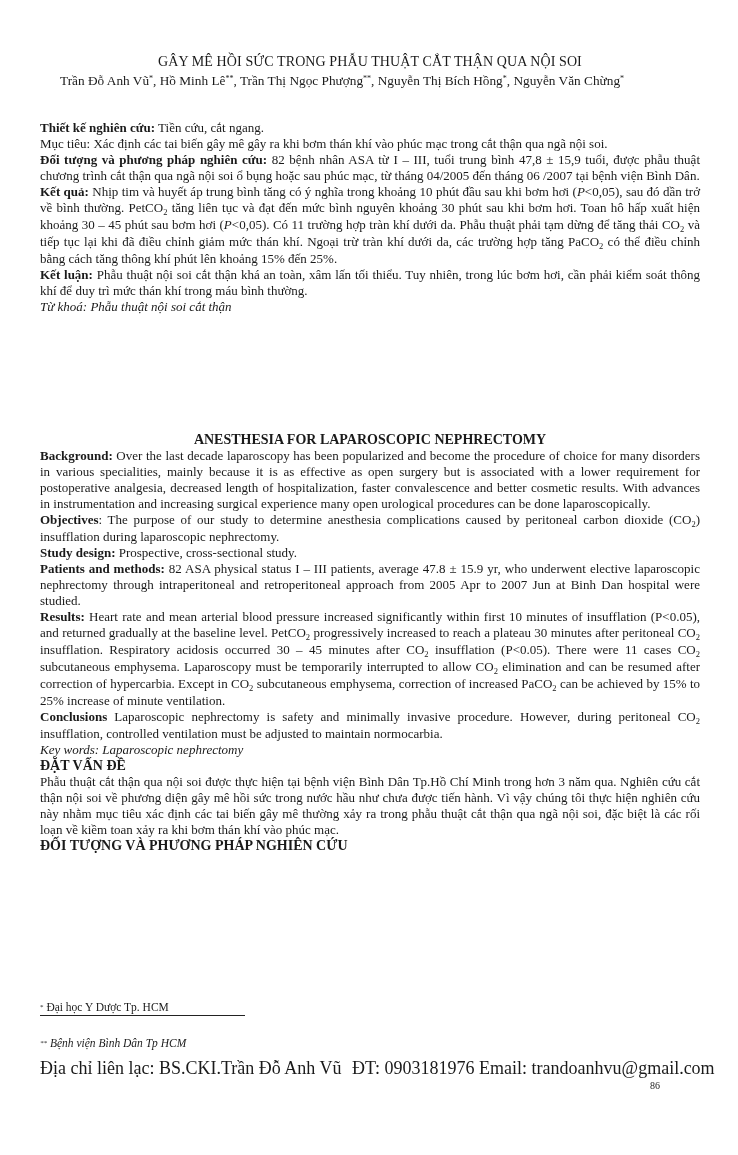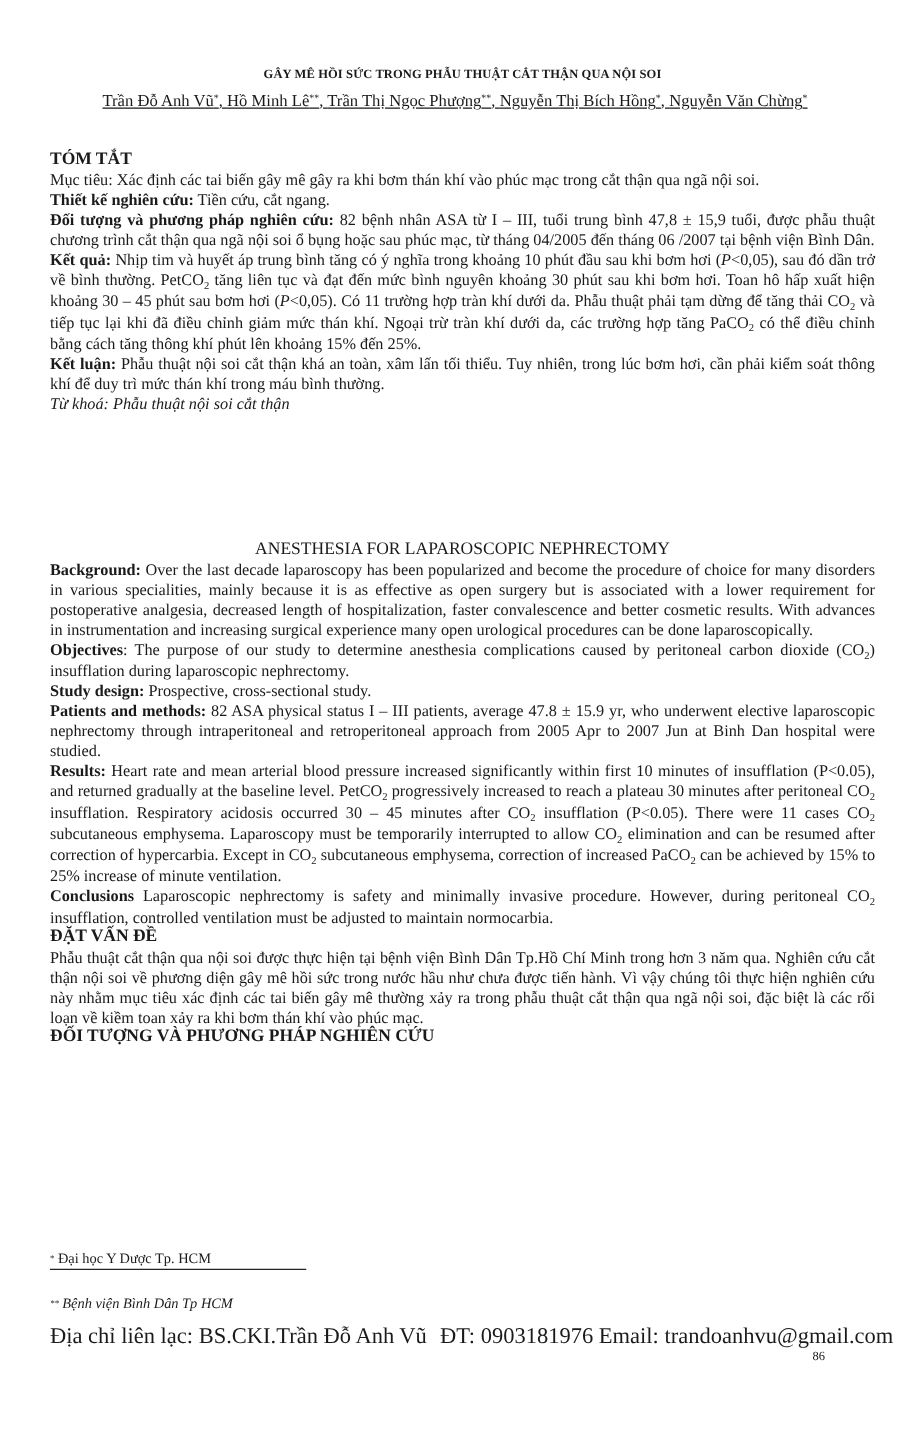--- a/index.html
+++ b/index.html
@@ -4,34 +4,34 @@
   <style>
     html, body { margin: 0; padding: 0; background: #ffffff; }
     body {
       width: 738px; height: 1155px; position: relative; overflow: hidden;
       font-family: "Liberation Serif", "DejaVu Serif", serif;
       color: #1a1a1a;
     }
     .page { position: absolute; left: 40px; top: 0; width: 660px; }
     .title {
       position: absolute; left: 0; top: 54px; width: 660px; text-align: center;
-      font-weight: bold; font-size: 10px; letter-spacing: 0.1px;
+      font-weight: normal; font-size: 14px; letter-spacing: 0.1px;
     }
     .authors {
-      position: absolute; left: 4px; top: 73px; width: 640px; text-align: center;
-      font-size: 13.3px; line-height: 16px; text-decoration: underline;
+      position: absolute; left: 20px; top: 73px; width: 640px; text-align: left;
+      font-size: 13.3px; line-height: 16px;
     }
     .authors sup { font-size: 8px; vertical-align: top; position: relative; top: -2px; }
     .block { position: absolute; left: 0; width: 660px; font-size: 13px; line-height: 16px; }
     .just { text-align: justify; }
     .h { font-weight: bold; font-size: 14px; }
     .b { font-weight: bold; }
     .i { font-style: italic; }
     sub { font-size: 8.5px; vertical-align: baseline; position: relative; top: 3px; }
-    .center-h { text-align: center; font-weight: normal; font-size: 14px; }
+    .center-h { text-align: center; font-weight: bold; font-size: 14px; }
     .fn-rule { position: absolute; left: 0; top: 1015px; width: 205px; height: 1px; background: #222; }
     .fn { position: absolute; left: 0; font-size: 11.5px; line-height: 14px; }
     .fn sup { font-size: 7px; vertical-align: top; }
     .contact { position: absolute; left: 0; top: 1058px; width: 670px; font-size: 18px; font-family: Liberation Serif, serif; }
     .contact .phone { position: absolute; left: 312px; top: 0; white-space: nowrap; }
     .page-num { position: absolute; left: 610px; top: 1080px; font-size: 10px; }
   </style>
 </head>
 <body>
 
@@ -41,37 +41,37 @@
 
   <div class="authors">
     <span>Trần Đỗ Anh Vũ</span><sup>*</sup>,
     <span>Hồ Minh Lê</span><sup>**</sup>,
     <span>Trần Thị Ngọc Phượng</span><sup>**</sup>,
     <span>Nguyễn Thị Bích Hồng</span><sup>*</sup>,
     <span>Nguyễn Văn Chừng</span><sup>*</sup>
   </div>
 
   <div class="block" style="top:120px;">
-    <div class="h">TÓM TẮT</div>
+    <div><span class="b">Thiết kế nghiên cứu:</span><span> Tiền cứu, cắt ngang.</span></div>
     <div>Mục tiêu: Xác định các tai biến gây mê gây ra khi bơm thán khí vào phúc mạc trong cắt thận qua ngã nội soi.</div>
-    <div><span class="b">Thiết kế nghiên cứu:</span><span> Tiền cứu, cắt ngang.</span></div>
     <div class="just"><span class="b">Đối tượng và phương pháp nghiên cứu:</span><span> 82 bệnh nhân ASA từ I – III, tuổi trung bình 47,8 ± 15,9 tuổi, được phẫu thuật chương trình cắt thận qua ngã nội soi ổ bụng hoặc sau phúc mạc, từ tháng 04/2005 đến tháng 06 /2007 tại bệnh viện Bình Dân.</span></div>
     <div class="just"><span class="b">Kết quả:</span><span> Nhịp tim và huyết áp trung bình tăng có ý nghĩa trong khoảng 10 phút đầu sau khi bơm hơi (</span><span class="i">P</span><span>&lt;0,05), sau đó dần trở về bình thường. PetCO</span><sub>2</sub><span> tăng liên tục và đạt đến mức bình nguyên khoảng 30 phút sau khi bơm hơi. Toan hô hấp xuất hiện khoảng 30 – 45 phút sau bơm hơi (</span><span class="i">P</span><span>&lt;0,05). Có 11 trường hợp tràn khí dưới da. Phẫu thuật phải tạm dừng để tăng thải CO</span><sub>2</sub><span> và tiếp tục lại khi đã điều chỉnh giảm mức thán khí. Ngoại trừ tràn khí dưới da, các trường hợp tăng PaCO</span><sub>2</sub><span> có thể điều chỉnh bằng cách tăng thông khí phút lên khoảng 15% đến 25%.</span></div>
     <div class="just"><span class="b">Kết luận:</span><span> Phẫu thuật nội soi cắt thận khá an toàn, xâm lấn tối thiểu. Tuy nhiên, trong lúc bơm hơi, cần phải kiểm soát thông khí để duy trì mức thán khí trong máu bình thường.</span></div>
     <div class="i">Từ khoá: Phẫu thuật nội soi cắt thận</div>
   </div>
 
   <div class="block" style="top:432px;">
     <div class="center-h">ANESTHESIA FOR LAPAROSCOPIC NEPHRECTOMY</div>
     <div class="just"><span class="b">Background:</span><span> Over the last decade laparoscopy has been popularized and become the procedure of choice for many disorders in various specialities, mainly because it is as effective as open surgery but is associated with a lower requirement for postoperative analgesia, decreased length of hospitalization, faster convalescence and better cosmetic results. With advances in instrumentation and increasing surgical experience many open urological procedures can be done laparoscopically.</span></div>
     <div class="just"><span class="b">Objectives</span><span>: The purpose of our study to determine anesthesia complications caused by peritoneal carbon dioxide (CO</span><sub>2</sub><span>) insufflation during laparoscopic nephrectomy.</span></div>
     <div><span class="b">Study design:</span><span> Prospective, cross-sectional study.</span></div>
     <div class="just"><span class="b">Patients and methods:</span><span> 82 ASA physical status I – III patients, average 47.8 ± 15.9 yr, who underwent elective laparoscopic nephrectomy through intraperitoneal and retroperitoneal approach from 2005 Apr to 2007 Jun at Binh Dan hospital were studied.</span></div>
     <div class="just"><span class="b">Results:</span><span> Heart rate and mean arterial blood pressure increased significantly within first 10 minutes of insufflation (P&lt;0.05), and returned gradually at the baseline level. PetCO</span><sub>2</sub><span> progressively increased to reach a plateau 30 minutes after peritoneal CO</span><sub>2</sub><span> insufflation. Respiratory acidosis occurred 30 – 45 minutes after CO</span><sub>2</sub><span> insufflation (P&lt;0.05). There were 11 cases CO</span><sub>2</sub><span> subcutaneous emphysema. Laparoscopy must be temporarily interrupted to allow CO</span><sub>2</sub><span> elimination and can be resumed after correction of hypercarbia. Except in CO</span><sub>2</sub><span> subcutaneous emphysema, correction of increased PaCO</span><sub>2</sub><span> can be achieved by 15% to 25% increase of minute ventilation.</span></div>
     <div class="just"><span class="b">Conclusions</span><span> Laparoscopic nephrectomy is safety and minimally invasive procedure. However, during peritoneal CO</span><sub>2</sub><span> insufflation, controlled ventilation must be adjusted to maintain normocarbia.</span></div>
+    <div class="i">Key words: Laparoscopic nephrectomy</div>
     <div class="h">ĐẶT VẤN ĐỀ</div>
     <div class="just">Phẫu thuật cắt thận qua nội soi được thực hiện tại bệnh viện Bình Dân Tp.Hồ Chí Minh trong hơn 3 năm qua. Nghiên cứu cắt thận nội soi về phương diện gây mê hồi sức trong nước hầu như chưa được tiến hành. Vì vậy chúng tôi thực hiện nghiên cứu này nhằm mục tiêu xác định các tai biến gây mê thường xảy ra trong phẫu thuật cắt thận qua ngã nội soi, đặc biệt là các rối loạn về kiềm toan xảy ra khi bơm thán khí vào phúc mạc.</div>
     <div class="h">ĐỐI TƯỢNG VÀ PHƯƠNG PHÁP NGHIÊN CỨU</div>
   </div>
 
   <div class="fn-rule"></div>
   <div class="fn" style="top:1000px;"><sup>*</sup><span> Đại học Y Dược Tp. HCM</span></div>
   <div class="fn" style="top:1036px;font-style:italic;"><sup>**</sup><span> Bệnh viện Bình Dân Tp  HCM</span></div>
   <div class="contact">
     <span>Địa chỉ liên lạc: BS.CKI.Trần Đỗ Anh Vũ</span>

